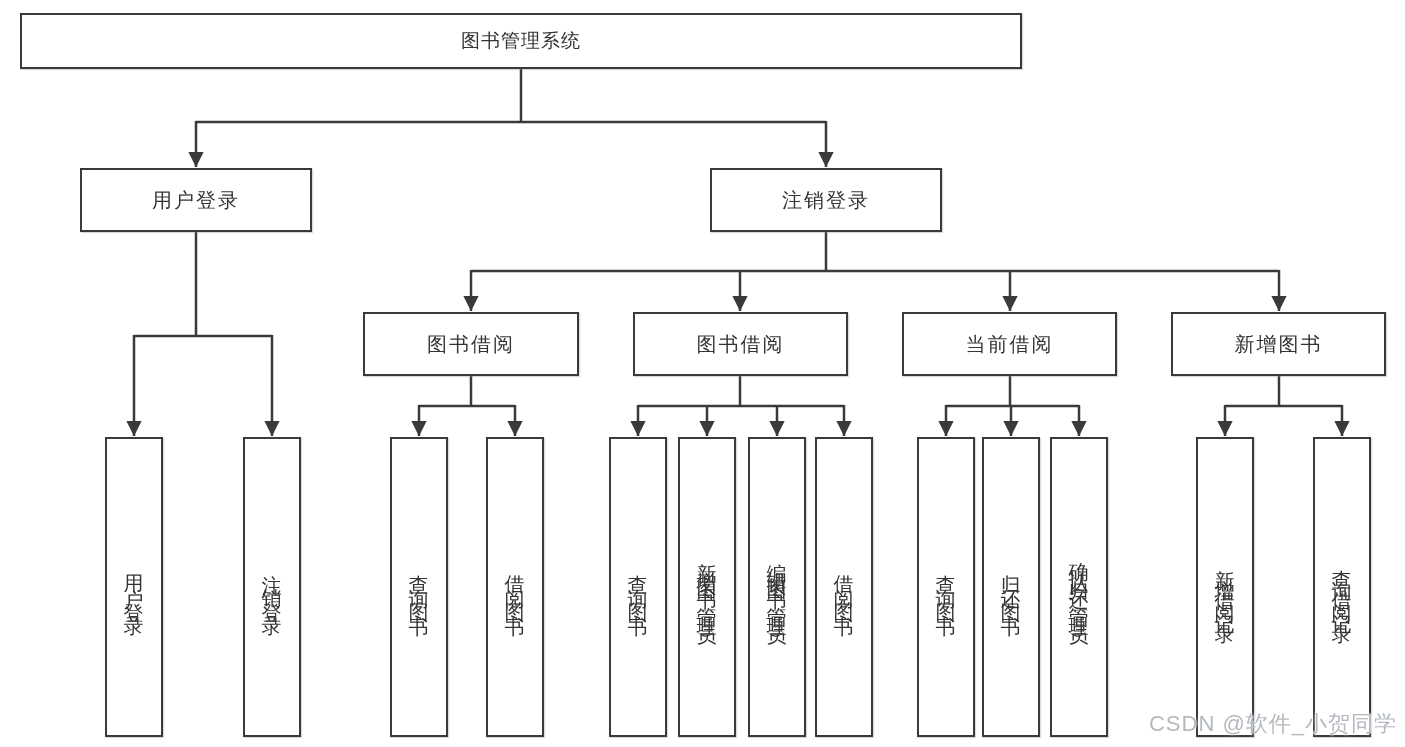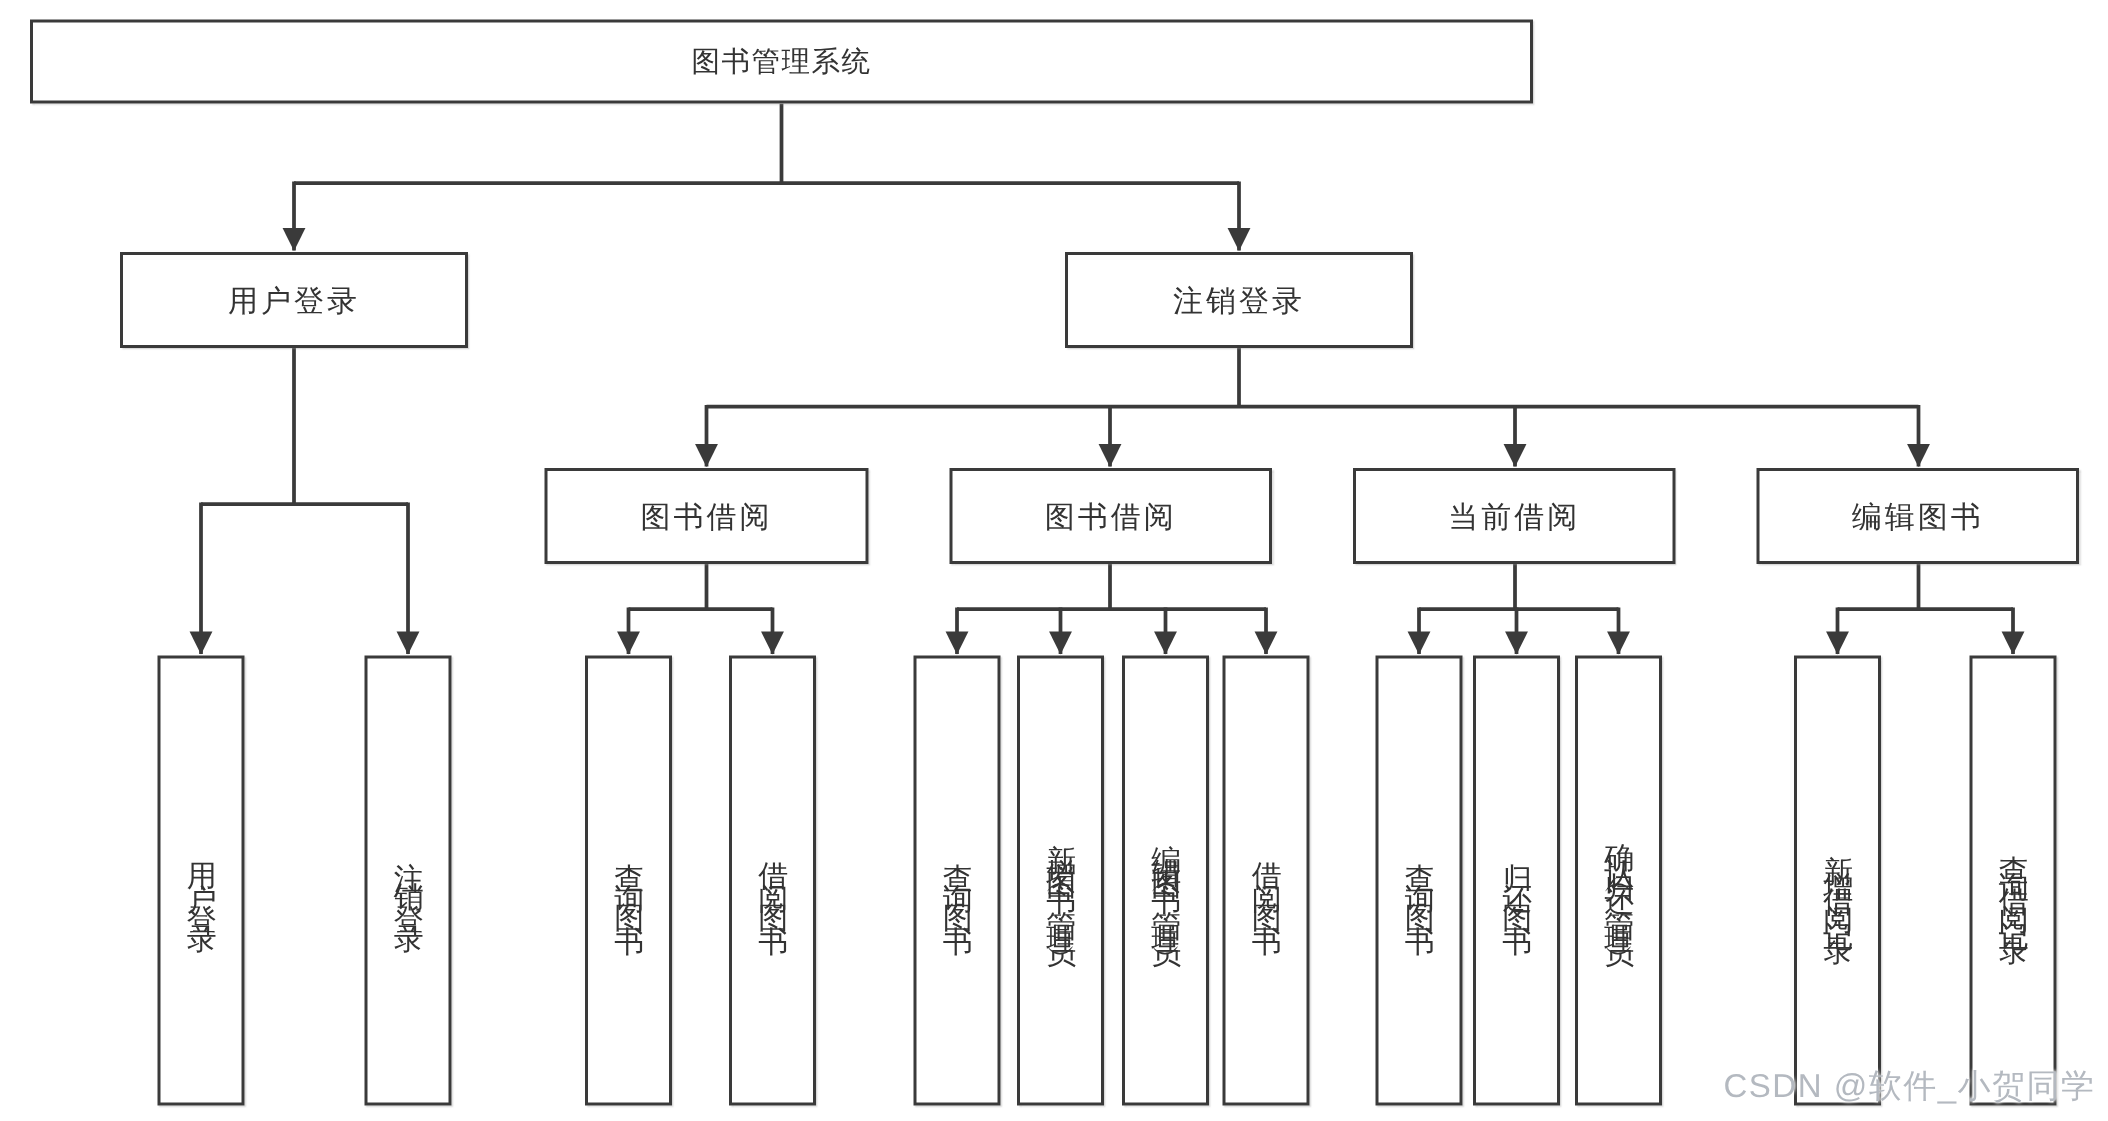--- a/index.html
+++ b/index.html
@@ -125,21 +125,21 @@
   <div class="node" style="left:363px; top:312px; width:216px; height:64px;">
     <span class="lbl">图书借阅</span>
   </div>
   <div class="node" style="left:633px; top:312px; width:215px; height:64px;">
     <span class="lbl">图书借阅</span>
   </div>
   <div class="node" style="left:902px; top:312px; width:215px; height:64px;">
     <span class="lbl">当前借阅</span>
   </div>
   <div class="node" style="left:1171px; top:312px; width:215px; height:64px;">
-    <span class="lbl">编辑图书</span>
+    <span class="lbl">新增图书</span>
   </div>
 
   <div class="node leaf" style="left:105px; top:437px; width:58px; height:300px;">
     <span class="lbl sp-4">用户登录</span>
   </div>
   <div class="node leaf" style="left:243px; top:437px; width:58px; height:300px;">
     <span class="lbl sp-4">注销登录</span>
   </div>
 
   <div class="node leaf" style="left:390px; top:437px; width:58px; height:300px;">

